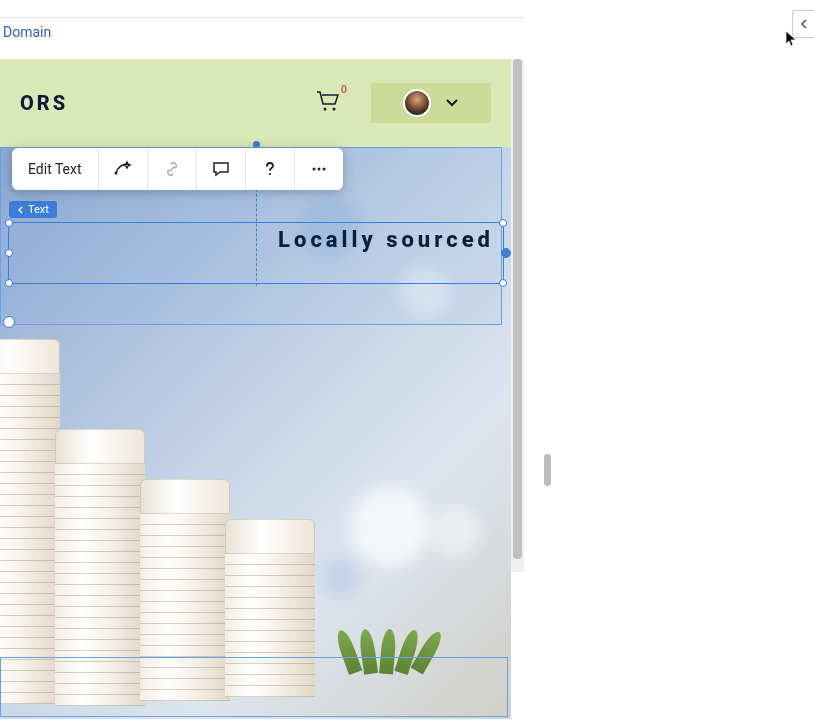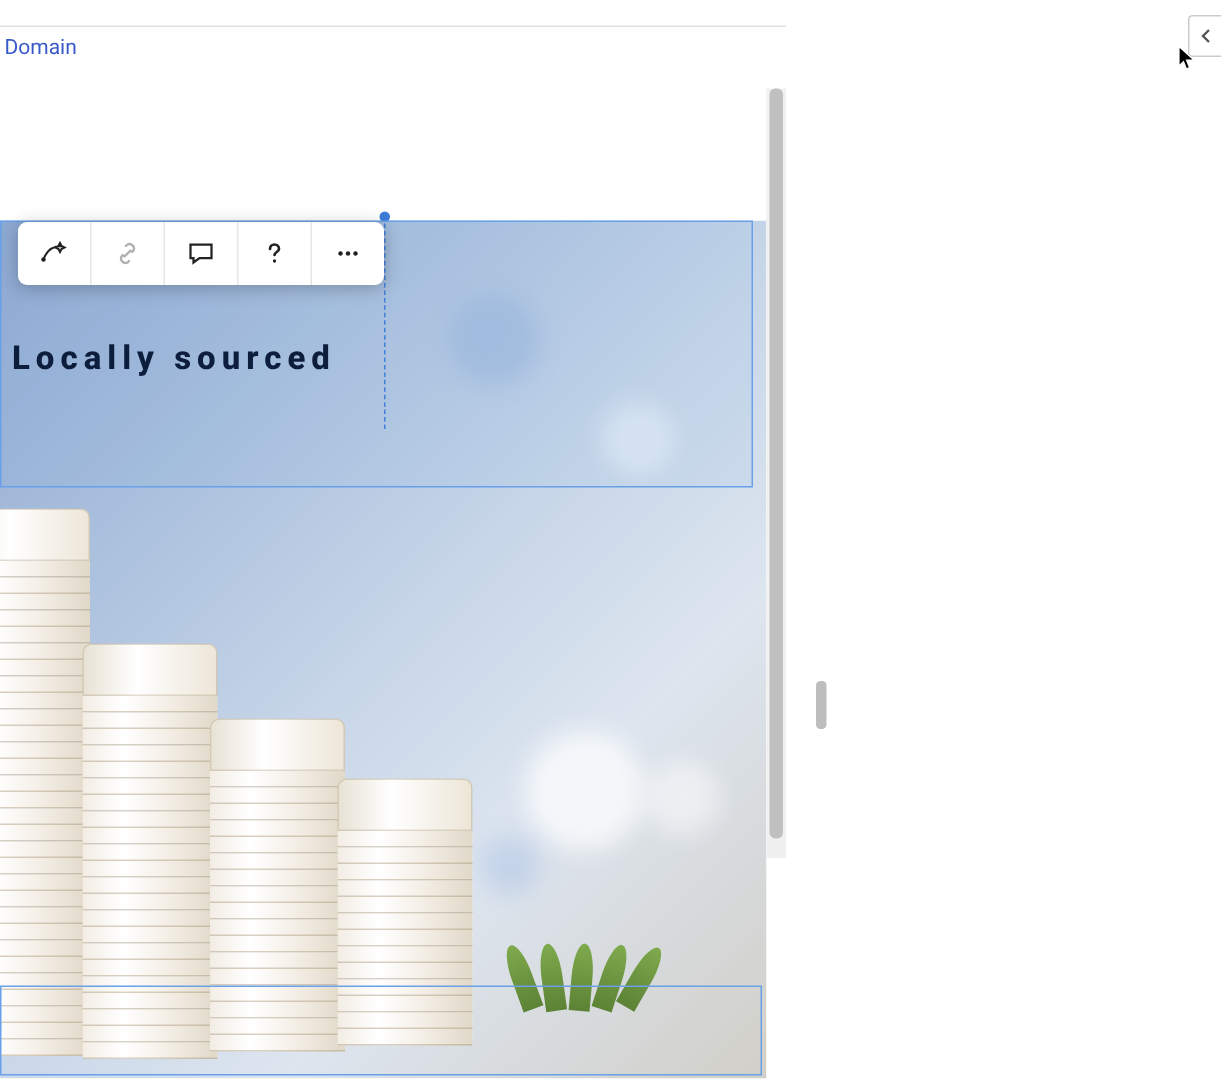--- a/index.html
+++ b/index.html
@@ -33,21 +33,21 @@
 .b5{width:50px;height:50px;background:rgba(255,255,255,.4);top:120px;left:400px}
 .plant{position:absolute;bottom:0;right:60px;width:120px;height:90px}
 .leaf{position:absolute;width:14px;height:45px;background:linear-gradient(#7faa4d,#5c8235);border-radius:50% 50% 0 0}
 .section-sel{position:absolute;top:88px;left:0;width:502px;height:178px;border:1px solid #6aa0e8;background:rgba(106,160,232,.08);pointer-events:none}
 .text-sel{position:absolute;top:163px;left:8px;width:496px;height:62px;border:1px solid #3d7dd8}
 .handle{position:absolute;width:8px;height:8px;background:#fff;border:1px solid #3d7dd8;border-radius:50%}
 .h-tl{top:-4px;left:-4px}.h-tr{top:-4px;right:-4px}.h-bl{bottom:-4px;left:-4px}.h-br{bottom:-4px;right:-4px}
 .h-ml{top:50%;left:-4px;transform:translateY(-50%)}.h-mr{top:50%;right:-8px;transform:translateY(-50%);background:#3d7dd8;width:10px;height:10px}
 .rot-handle{position:absolute;left:-6px;bottom:-45px;width:12px;height:12px;border:1px solid #3d7dd8;border-radius:50%;background:#fff}
 .text-tag{position:absolute;top:-22px;left:0;background:#3d7dd8;color:#fff;font-size:11px;padding:2px 8px;border-radius:3px;display:flex;align-items:center;gap:3px}
-.hero-text{position:absolute;top:167px;left:8px;width:492px;padding-right:6px}
+.hero-text{position:absolute;top:167px;left:8px;width:492px;text-align:right;padding-right:6px}
 .hero-line{font-size:22px;font-weight:800;letter-spacing:4px;color:#0d1e3d;line-height:1.3}
 .guide{position:absolute;top:85px;left:256px;width:0;height:142px;border-left:1px dashed #3d7dd8}
 .guide-dot{position:absolute;top:82px;left:253px;width:7px;height:7px;background:#3d7dd8;border-radius:50%}
 .bottom-sel{position:absolute;top:598px;left:0;width:508px;height:60px;border:1px solid #6aa0e8}
 .toolbar{position:absolute;top:148px;left:12px;height:42px;background:#fff;border-radius:6px;box-shadow:0 2px 12px rgba(0,0,0,.25);display:flex;align-items:center;z-index:50}
 .tb-btn{height:42px;padding:0 16px;display:flex;align-items:center;justify-content:center;font-size:14px;color:#222;cursor:pointer;border-right:1px solid #e5e5e5}
 .tb-btn:last-child{border-right:none}
 .tb-btn.disabled svg{opacity:.35}
 .tb-icon{padding:0 14px}
 .side-panel-toggle{position:absolute;top:10px;right:0;width:22px;height:28px;background:#fff;border:1px solid #ccc;border-right:none;border-radius:3px 0 0 3px;display:flex;align-items:center;justify-content:center}
@@ -55,20 +55,39 @@
 .cursor-arrow{position:absolute;top:30px;left:785px;pointer-events:none}
 </style>
 </head>
 <body>
 
 <div class="topbar">
   <a class="domain-link">Domain</a>
 </div>
 
 <div class="canvas-wrap">
+  <div class="header-band">
+    <span class="brand-text">ORS</span>
+    <div class="header-right">
+      <div class="cart">
+        <svg width="26" height="24" viewBox="0 0 26 24">
+            <path d="M2 3h3l3 12h12l3-9H7" fill="none" stroke="#0d1e3d" stroke-width="1.5"></path>
+            <circle cx="10" cy="20" r="1.5" fill="#0d1e3d"></circle>
+            <circle cx="19" cy="20" r="1.5" fill="#0d1e3d"></circle>
+          </svg>
+        <span class="cart-badge">0</span>
+      </div>
+      <div class="profile-box">
+        <div class="avatar"></div>
+        <svg width="14" height="10" viewBox="0 0 14 10">
+            <path d="M2 2l5 5 5-5" fill="none" stroke="#0d1e3d" stroke-width="2"></path>
+          </svg>
+      </div>
+    </div>
+  </div>
 
   <div class="hero">
     <div class="hero-bg">
       <div class="bokeh b1"></div>
         <div class="bokeh b2"></div>
         <div class="bokeh b3"></div>
         <div class="bokeh b4"></div>
         <div class="bokeh b5"></div>
       <div class="cup-stack stack-1">
           <div class="stack-top"></div>
@@ -176,29 +195,45 @@
 
   <div class="guide"></div>
   <div class="guide-dot"></div>
 
   <div class="section-sel"></div>
 
   <div class="hero-text">
     <div class="hero-line">Locally sourced</div>
   </div>
 
+  <div class="text-sel">
+    <div class="text-tag">
+      <svg width="8" height="8" viewBox="0 0 8 8">
+          <path d="M5 1L2 4l3 3" fill="none" stroke="#fff" stroke-width="1.3"></path>
+        </svg>
+      <span>Text</span>
+    </div>
+    <div class="handle h-tl"></div>
+    <div class="handle h-tr"></div>
+    <div class="handle h-bl"></div>
+    <div class="handle h-br"></div>
+    <div class="handle h-ml"></div>
+    <div class="handle h-mr"></div>
+    <div class="rot-handle"></div>
+  </div>
 
   <div class="bottom-sel"></div>
 </div>
 
 <div class="scrollbar-v">
   <div class="scrollbar-thumb"></div>
 </div>
 
 <div class="toolbar">
+  <div class="tb-btn">Edit Text</div>
   <div class="tb-btn tb-icon">
     <svg width="20" height="20" viewBox="0 0 20 20">
         <path d="M3 14c2-6 6-9 12-9M14 3l1 2 2 1-2 1-1 2-1-2-2-1 2-1z" fill="none" stroke="#222" stroke-width="1.4" stroke-linecap="round"></path>
         <circle cx="3" cy="14" r="1.5" fill="#222"></circle>
       </svg>
   </div>
   <div class="tb-btn tb-icon disabled">
     <svg width="20" height="20" viewBox="0 0 20 20">
         <path d="M8 12l4-4M9 5l1-1a3 3 0 014 4l-1 1M11 15l-1 1a3 3 0 01-4-4l1-1" fill="none" stroke="#222" stroke-width="1.6" stroke-linecap="round"></path>
       </svg>

